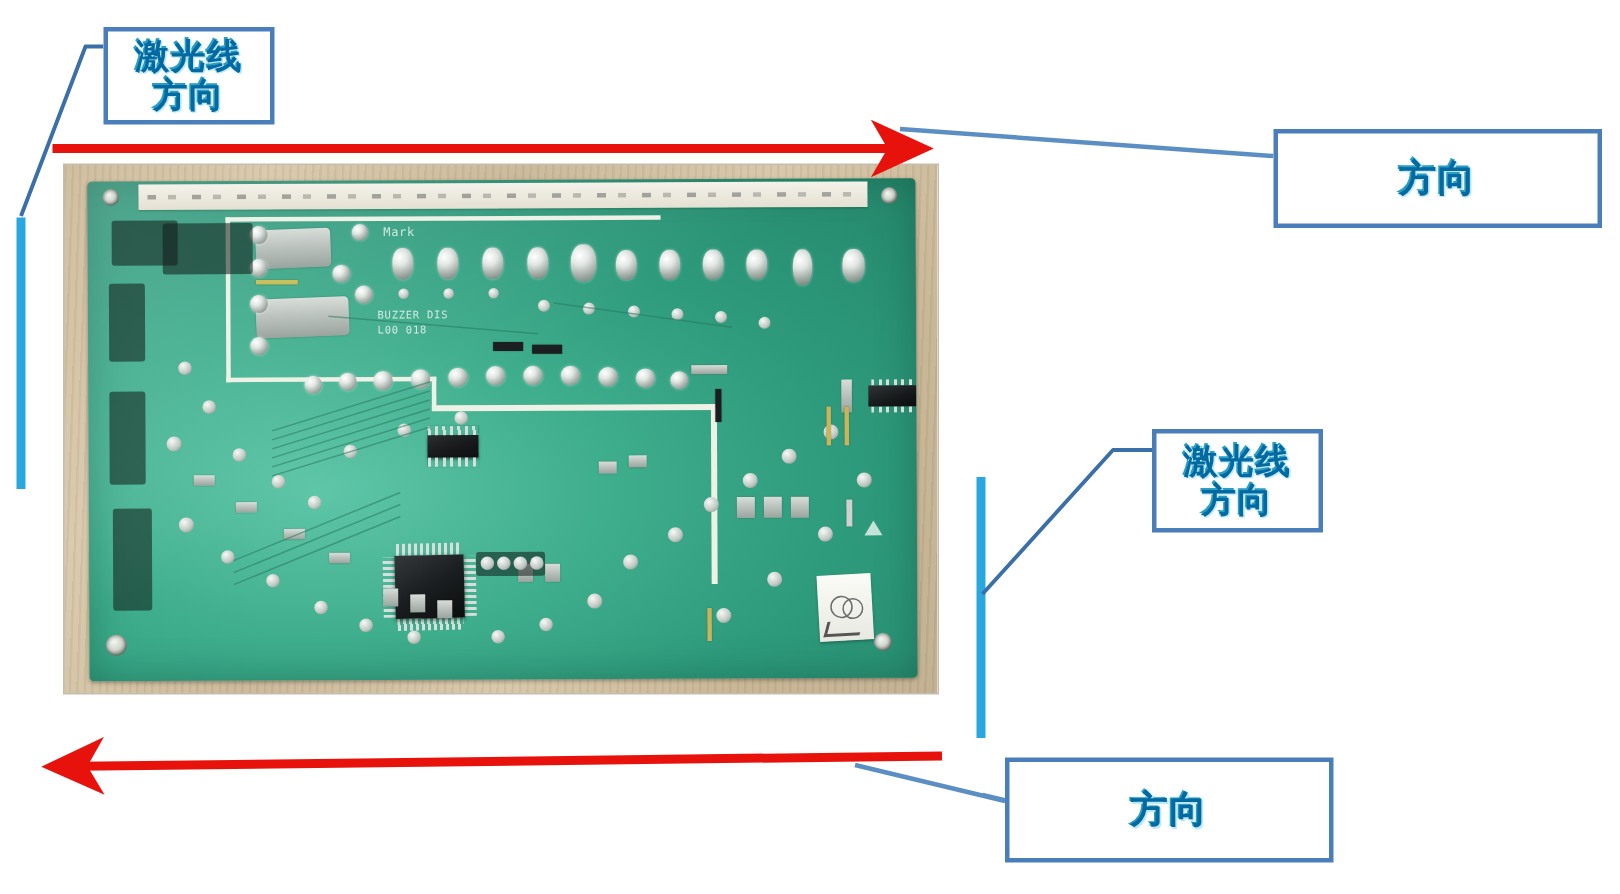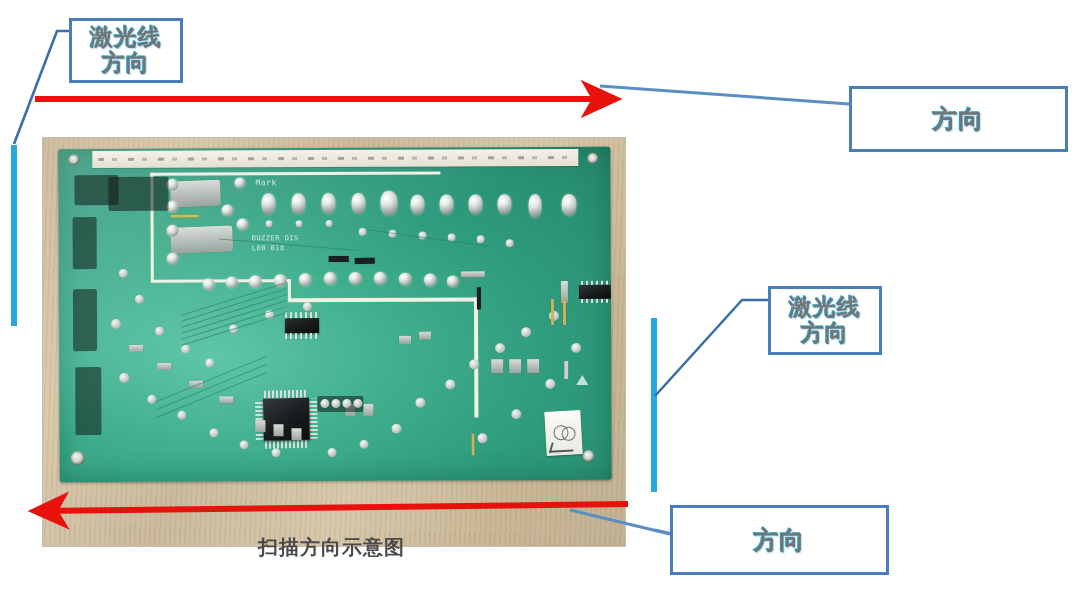--- a/index.html
+++ b/index.html
@@ -22,21 +22,21 @@
   .callout {
     position: absolute;
     box-sizing: border-box;
     background: #ffffff;
     border: 3px solid #4a7ebb;
     display: flex;
     flex-direction: column;
     align-items: center;
     justify-content: center;
     line-height: 1.12;
-    color: #737373;
+    color: #0369a1;
     font-weight: 700;
     letter-spacing: 1px;
     text-shadow:
       1px 1px 0 #b9e7f6,
       -1px -1px 0 #2a9ec4,
       0 0 2px rgba(62,192,232,.6);
   }
   .callout .ln { display: block; white-space: nowrap; }
 
   #callout-laser-top    { left: 69px;  top: 18px;  width: 114px; height: 65px; font-size: 23px; }
@@ -62,23 +62,23 @@
     left: 0; top: 0;
     width: 1080px;
     height: 596px;
     pointer-events: none;
   }
 
   
   #pcb-photo {
     position: absolute;
     left: 43px;
-    top: 138px;
+    top: 110px;
     width: 582px;
-    height: 408px;
+    height: 352px;
     
     background:
       linear-gradient(118deg,
         #cdbb9c 0%, #d8c8ab 18%, #c9b798 40%,
         #d6c6a9 62%, #c6b493 82%, #bfae8f 100%);
     box-shadow: 0 0 0 1px rgba(150,135,110,.55);
     overflow: hidden;
   }
   #pcb-photo .grain {
     position: absolute; inset: 0;
@@ -460,15 +460,14 @@
 
   <div class="callout" id="callout-laser-right">
     <span class="ln">激光线</span>
     <span class="ln">方向</span>
   </div>
 
   <div class="callout" id="callout-scan-second">
     <span class="ln">方向</span>
   </div>
 
-  <div id="caption">扫描方向示意图</div>
 
 </div>
 
 </body></html>

